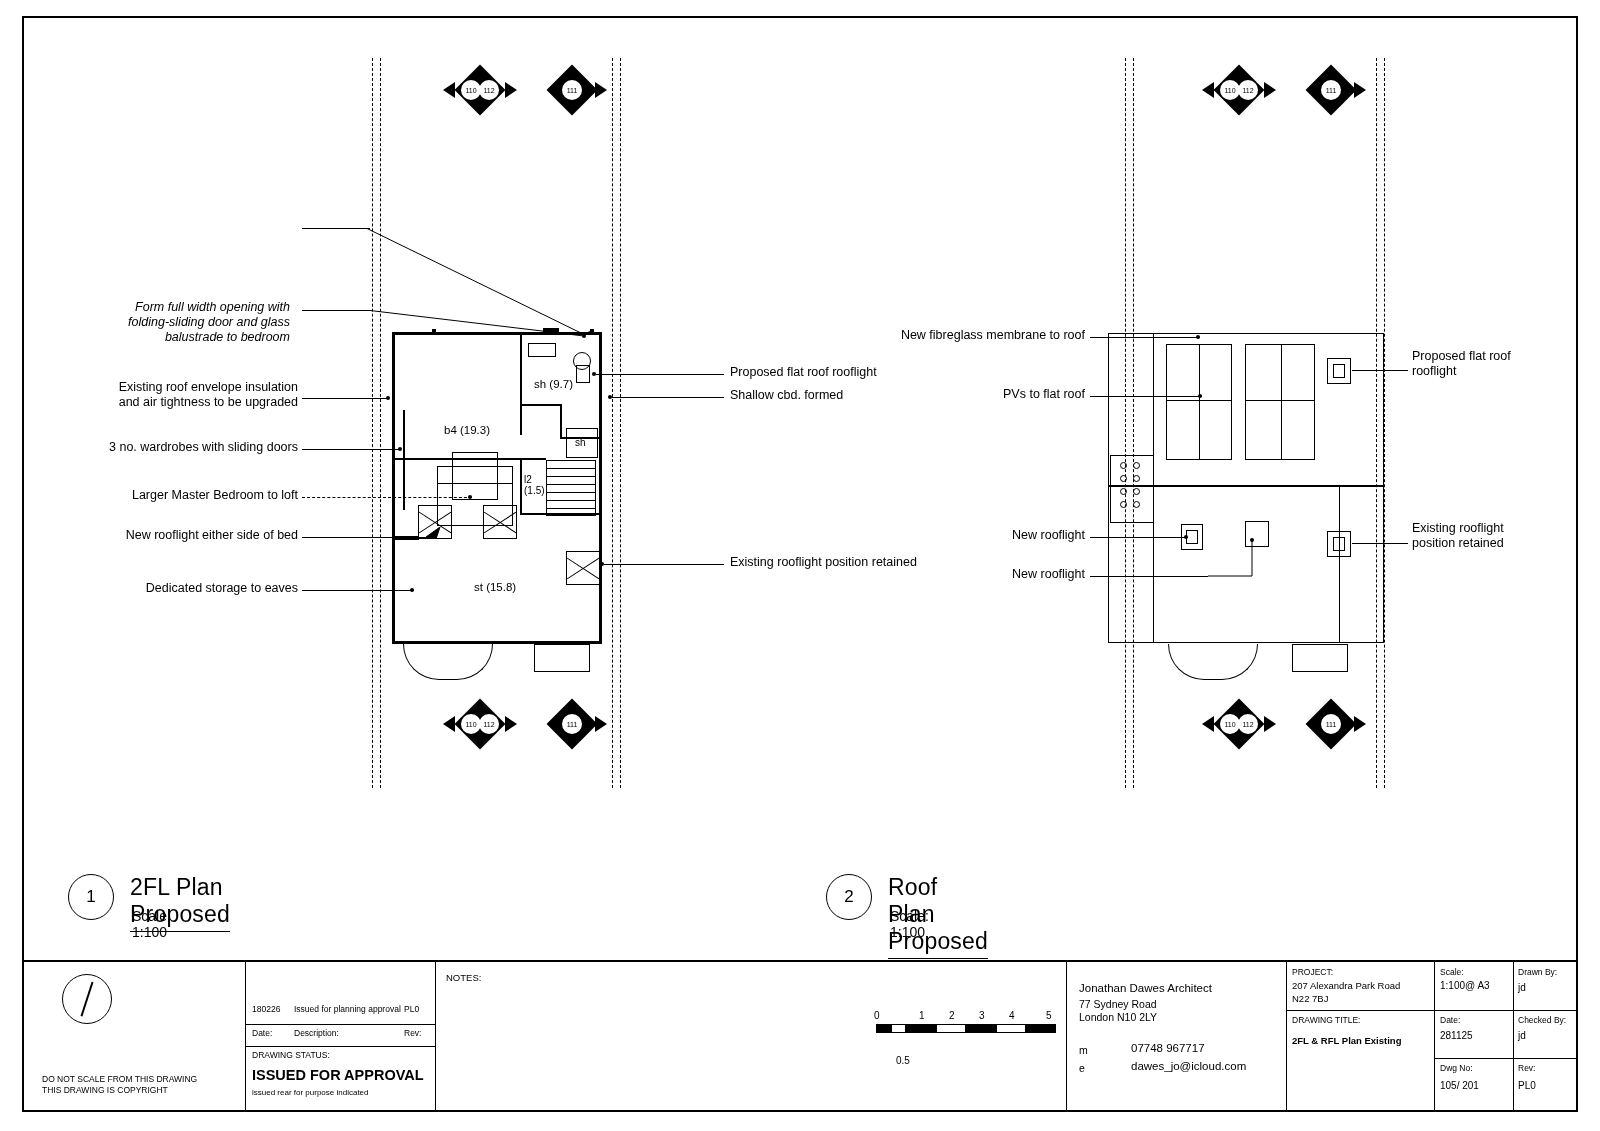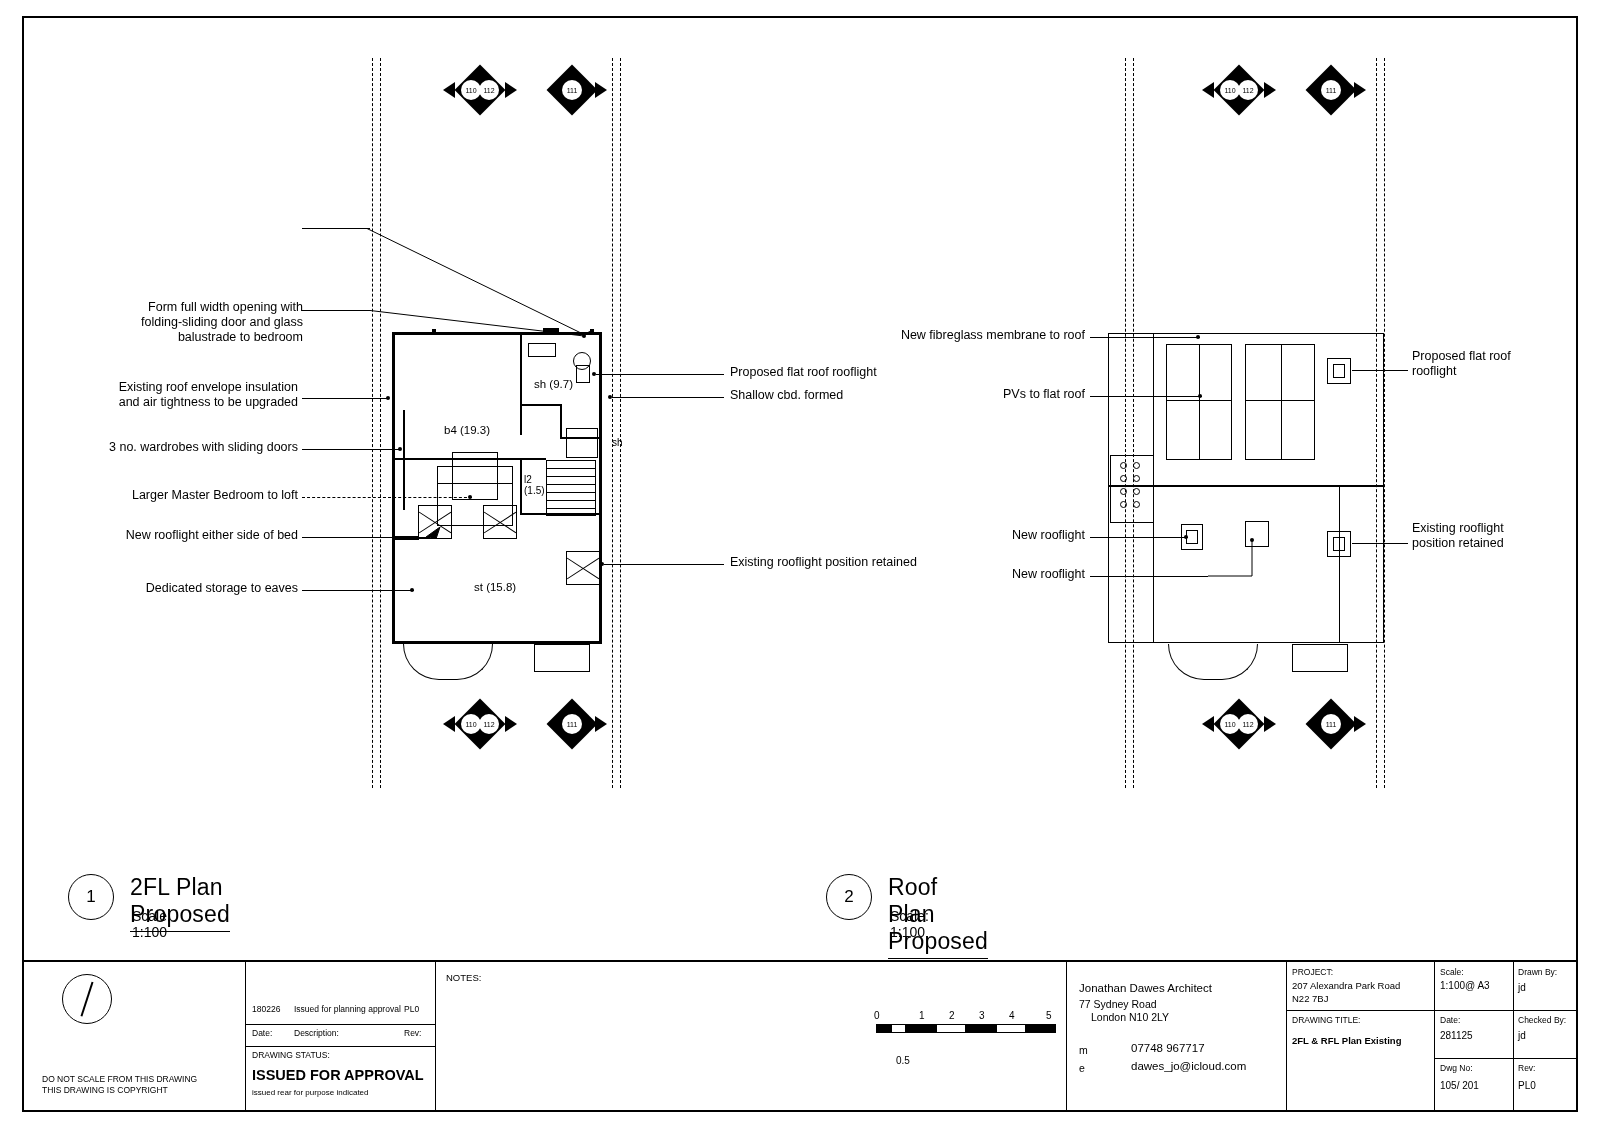--- a/index.html
+++ b/index.html
@@ -244,32 +244,32 @@
   <div class="stairtread" style="left:546px; top:484px; width:50px;"></div>
   <div class="stairtread" style="left:546px; top:492px; width:50px;"></div>
   <div class="stairtread" style="left:546px; top:500px; width:50px;"></div>
   <div class="stairtread" style="left:546px; top:508px; width:50px;"></div>
 
   <div class="abs" style="left:403px; top:644px; width:90px; height:36px; border:1px solid #000; border-top:none; border-radius:0 0 45px 45px; box-sizing:border-box;"></div>
   <div class="thinwall" style="left:534px; top:644px; width:56px; height:28px;"></div>
 
   <div class="roomlabel" style="left:534px; top:378px;">sh (9.7)</div>
   <div class="roomlabel" style="left:444px; top:424px;">b4 (19.3)</div>
-  <div class="roomlabel" style="left:575px; top:437px; font-size:10px;margin-left:37px;">sh</div>
+  <div class="roomlabel" style="left:575px; top:437px; font-size:10px;">sh</div>
   <div class="roomlabel" style="left:524px; top:474px; font-size:10px; line-height:11px; white-space:pre-line;">l2
 (1.5)</div>
   <div class="roomlabel" style="left:474px; top:581px;">st (15.8)</div>
 
   <div class="leader" style="left:302px; top:228px; width:68px;"></div>
   <svg class="abs" style="left:366px; top:228px; width:230px; height:110px;">
     <polyline points="0,0 215,105" fill="none" stroke="#000" stroke-width="1"></polyline>
   </svg>
   <div class="dot" style="left:588px; top:331px;"></div>
 
-  <div class="label right" style="left:67px; top:300px; width:236px;">Form full width opening with
+  <div class="label right" style="left:54px; top:300px; width:236px;font-style:italic;">Form full width opening with
 folding-sliding door and glass
 balustrade to bedroom</div>
   <div class="leader" style="left:302px; top:310px; width:68px;"></div>
   <svg class="abs" style="left:366px; top:310px; width:230px; height:40px;">
     <polyline points="0,0 218,26" fill="none" stroke="#000" stroke-width="1"></polyline>
   </svg>
   <div class="dot" style="left:582px; top:334px;"></div>
 
   <div class="label right" style="left:62px; top:380px; width:236px;">Existing roof envelope insulation
 and air tightness to be upgraded</div>
@@ -454,21 +454,21 @@
         <div class="sb-num" style="left:73px;">2</div>
         <div class="sb-num" style="left:103px;">3</div>
         <div class="sb-num" style="left:133px;">4</div>
         <div class="sb-num" style="left:170px;">5</div>
       </div>
     </div>
 
     <div class="tb-cell" style="left:1042px; top:0; width:220px; height:150px; border-left:1.5px solid #000;">
       <div class="abs tb-text" style="left:12px; top:20px; font-size:11.5px;">Jonathan Dawes Architect</div>
       <div class="abs tb-text" style="left:12px; top:36px; font-size:10.5px;">77 Sydney Road</div>
-      <div class="abs tb-text" style="left:24px; top:49px; font-size:10.5px;">London N10 2LY</div>
+      <div class="abs tb-text" style="left:12px; top:49px; font-size:10.5px;">London N10 2LY</div>
       <div class="abs tb-text" style="left:12px; top:82px; font-size:10.5px;">m</div>
       <div class="abs tb-text" style="left:64px; top:80px; font-size:11.5px;">07748 967717</div>
       <div class="abs tb-text" style="left:12px; top:100px; font-size:10.5px;">e</div>
       <div class="abs tb-text" style="left:64px; top:98px; font-size:11.5px;">dawes_jo@icloud.com</div>
     </div>
 
     <div class="tb-cell" style="left:1262px; top:0; width:148px; height:150px; border-left:1.5px solid #000;">
       <div class="abs" style="left:5px; top:5px; font-size:8.5px;">PROJECT:</div>
       <div class="abs" style="left:5px; top:18px; font-size:9.5px;">207 Alexandra Park Road</div>
       <div class="abs" style="left:5px; top:31px; font-size:9.5px;">N22 7BJ</div>

